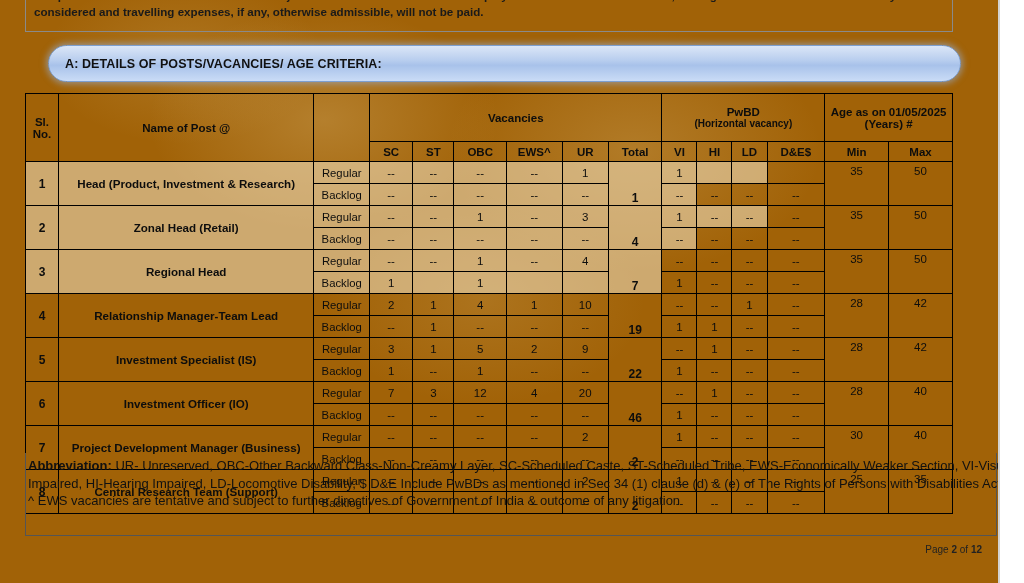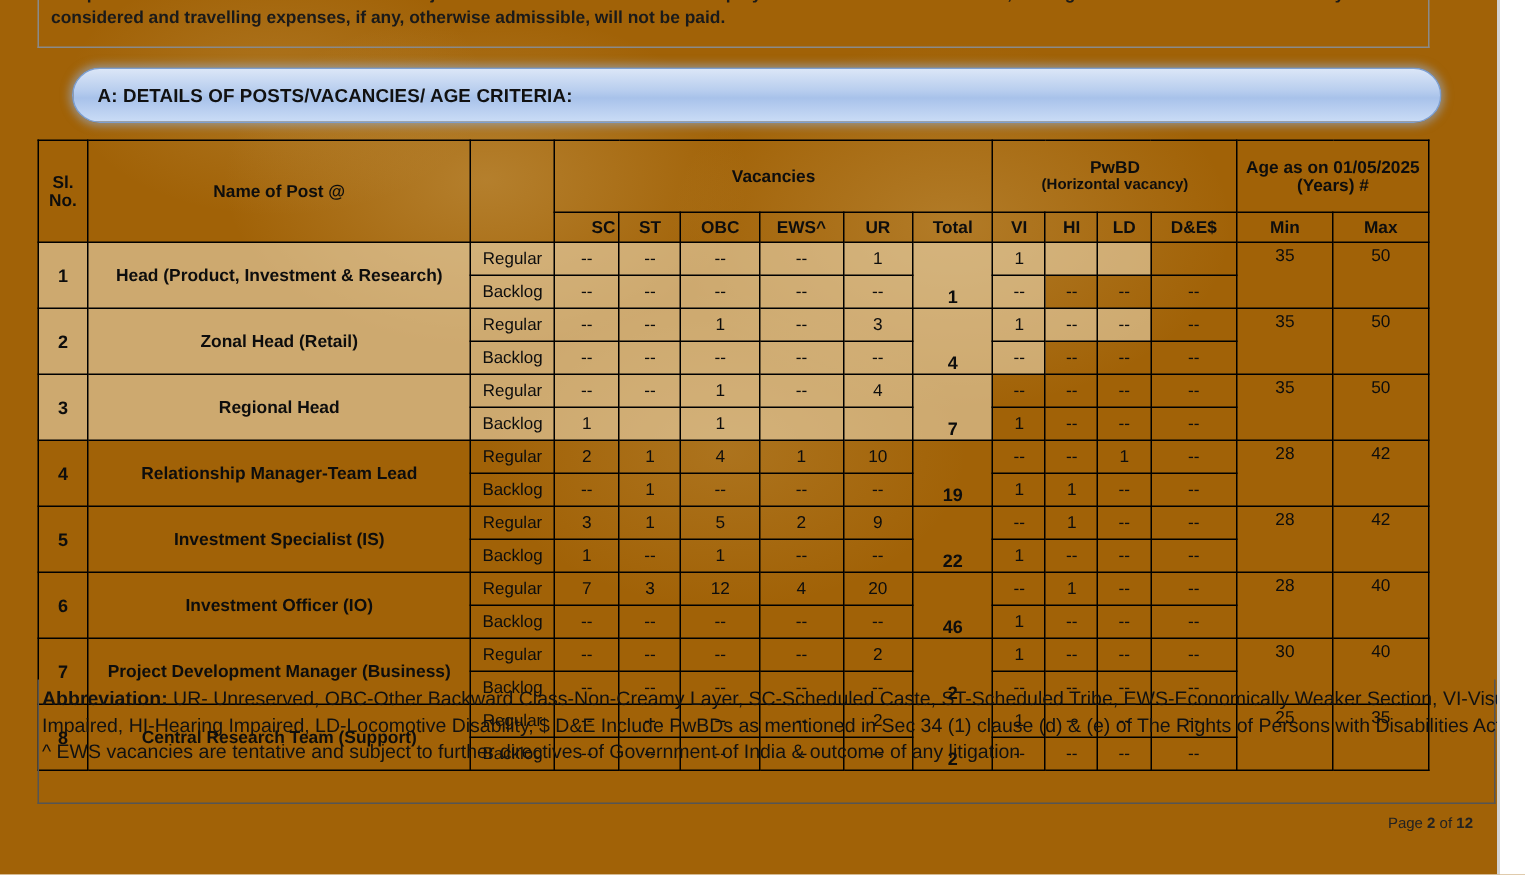--- a/index.html
+++ b/index.html
@@ -168,21 +168,21 @@
           <th class="hdr-tall h-grp" colspan="4">
             <div>PwBD</div>
             <div style="font-size:10px;">(Horizontal vacancy)</div>
           </th>
           <th class="hdr-tall h-grp" colspan="2">
             <div>Age as on 01/05/2025</div>
             <div>(Years) #</div>
           </th>
         </tr>
         <tr>
-          <th class="hdr-sub" style="width:42px;text-align:right;">SC</th>
+          <th class="hdr-sub" style="width:42px;">SC</th>
           <th class="hdr-sub" style="width:40px;">ST</th>
           <th class="hdr-sub" style="width:51px;">OBC</th>
           <th class="hdr-sub" style="width:54px;">EWS^</th>
           <th class="hdr-sub" style="width:45px;">UR</th>
           <th class="hdr-sub" style="width:52px;">Total</th>
           <th class="hdr-sub" style="width:34px;">VI</th>
           <th class="hdr-sub" style="width:34px;">HI</th>
           <th class="hdr-sub" style="width:34px;">LD</th>
           <th class="hdr-sub" style="width:56px;">D&amp;E$</th>
           <th class="hdr-sub" style="width:62px;">Min</th>

